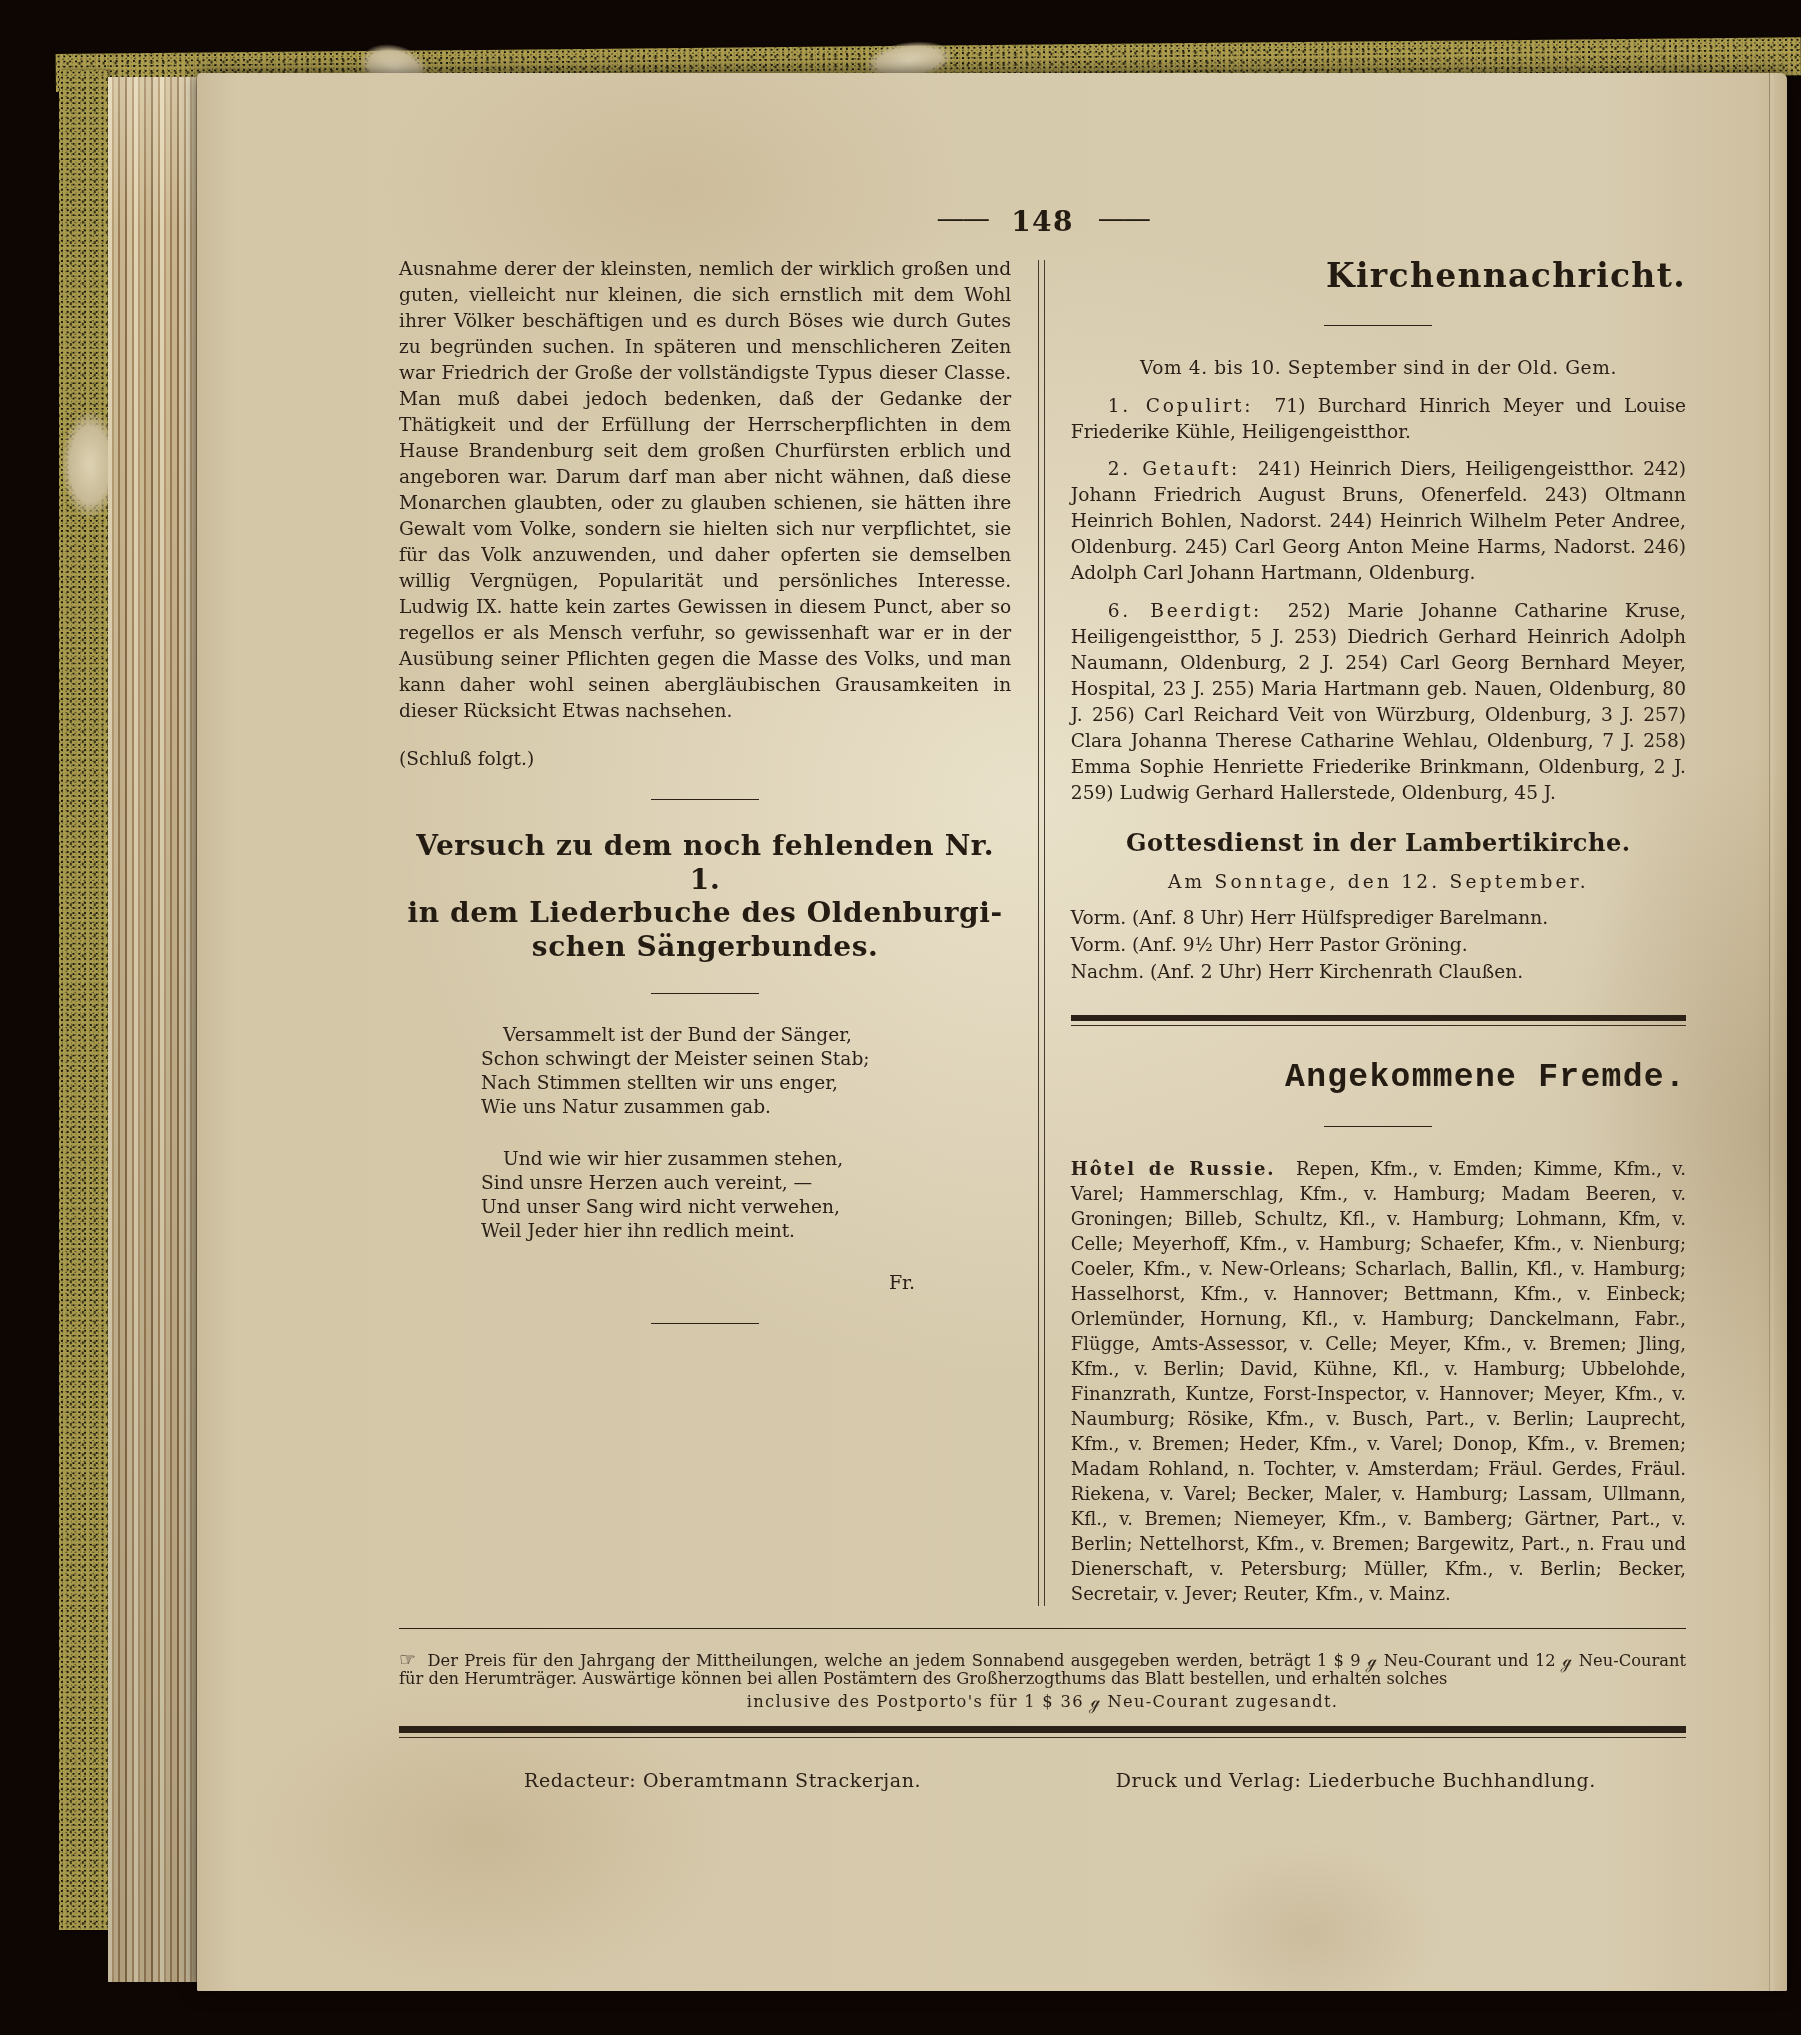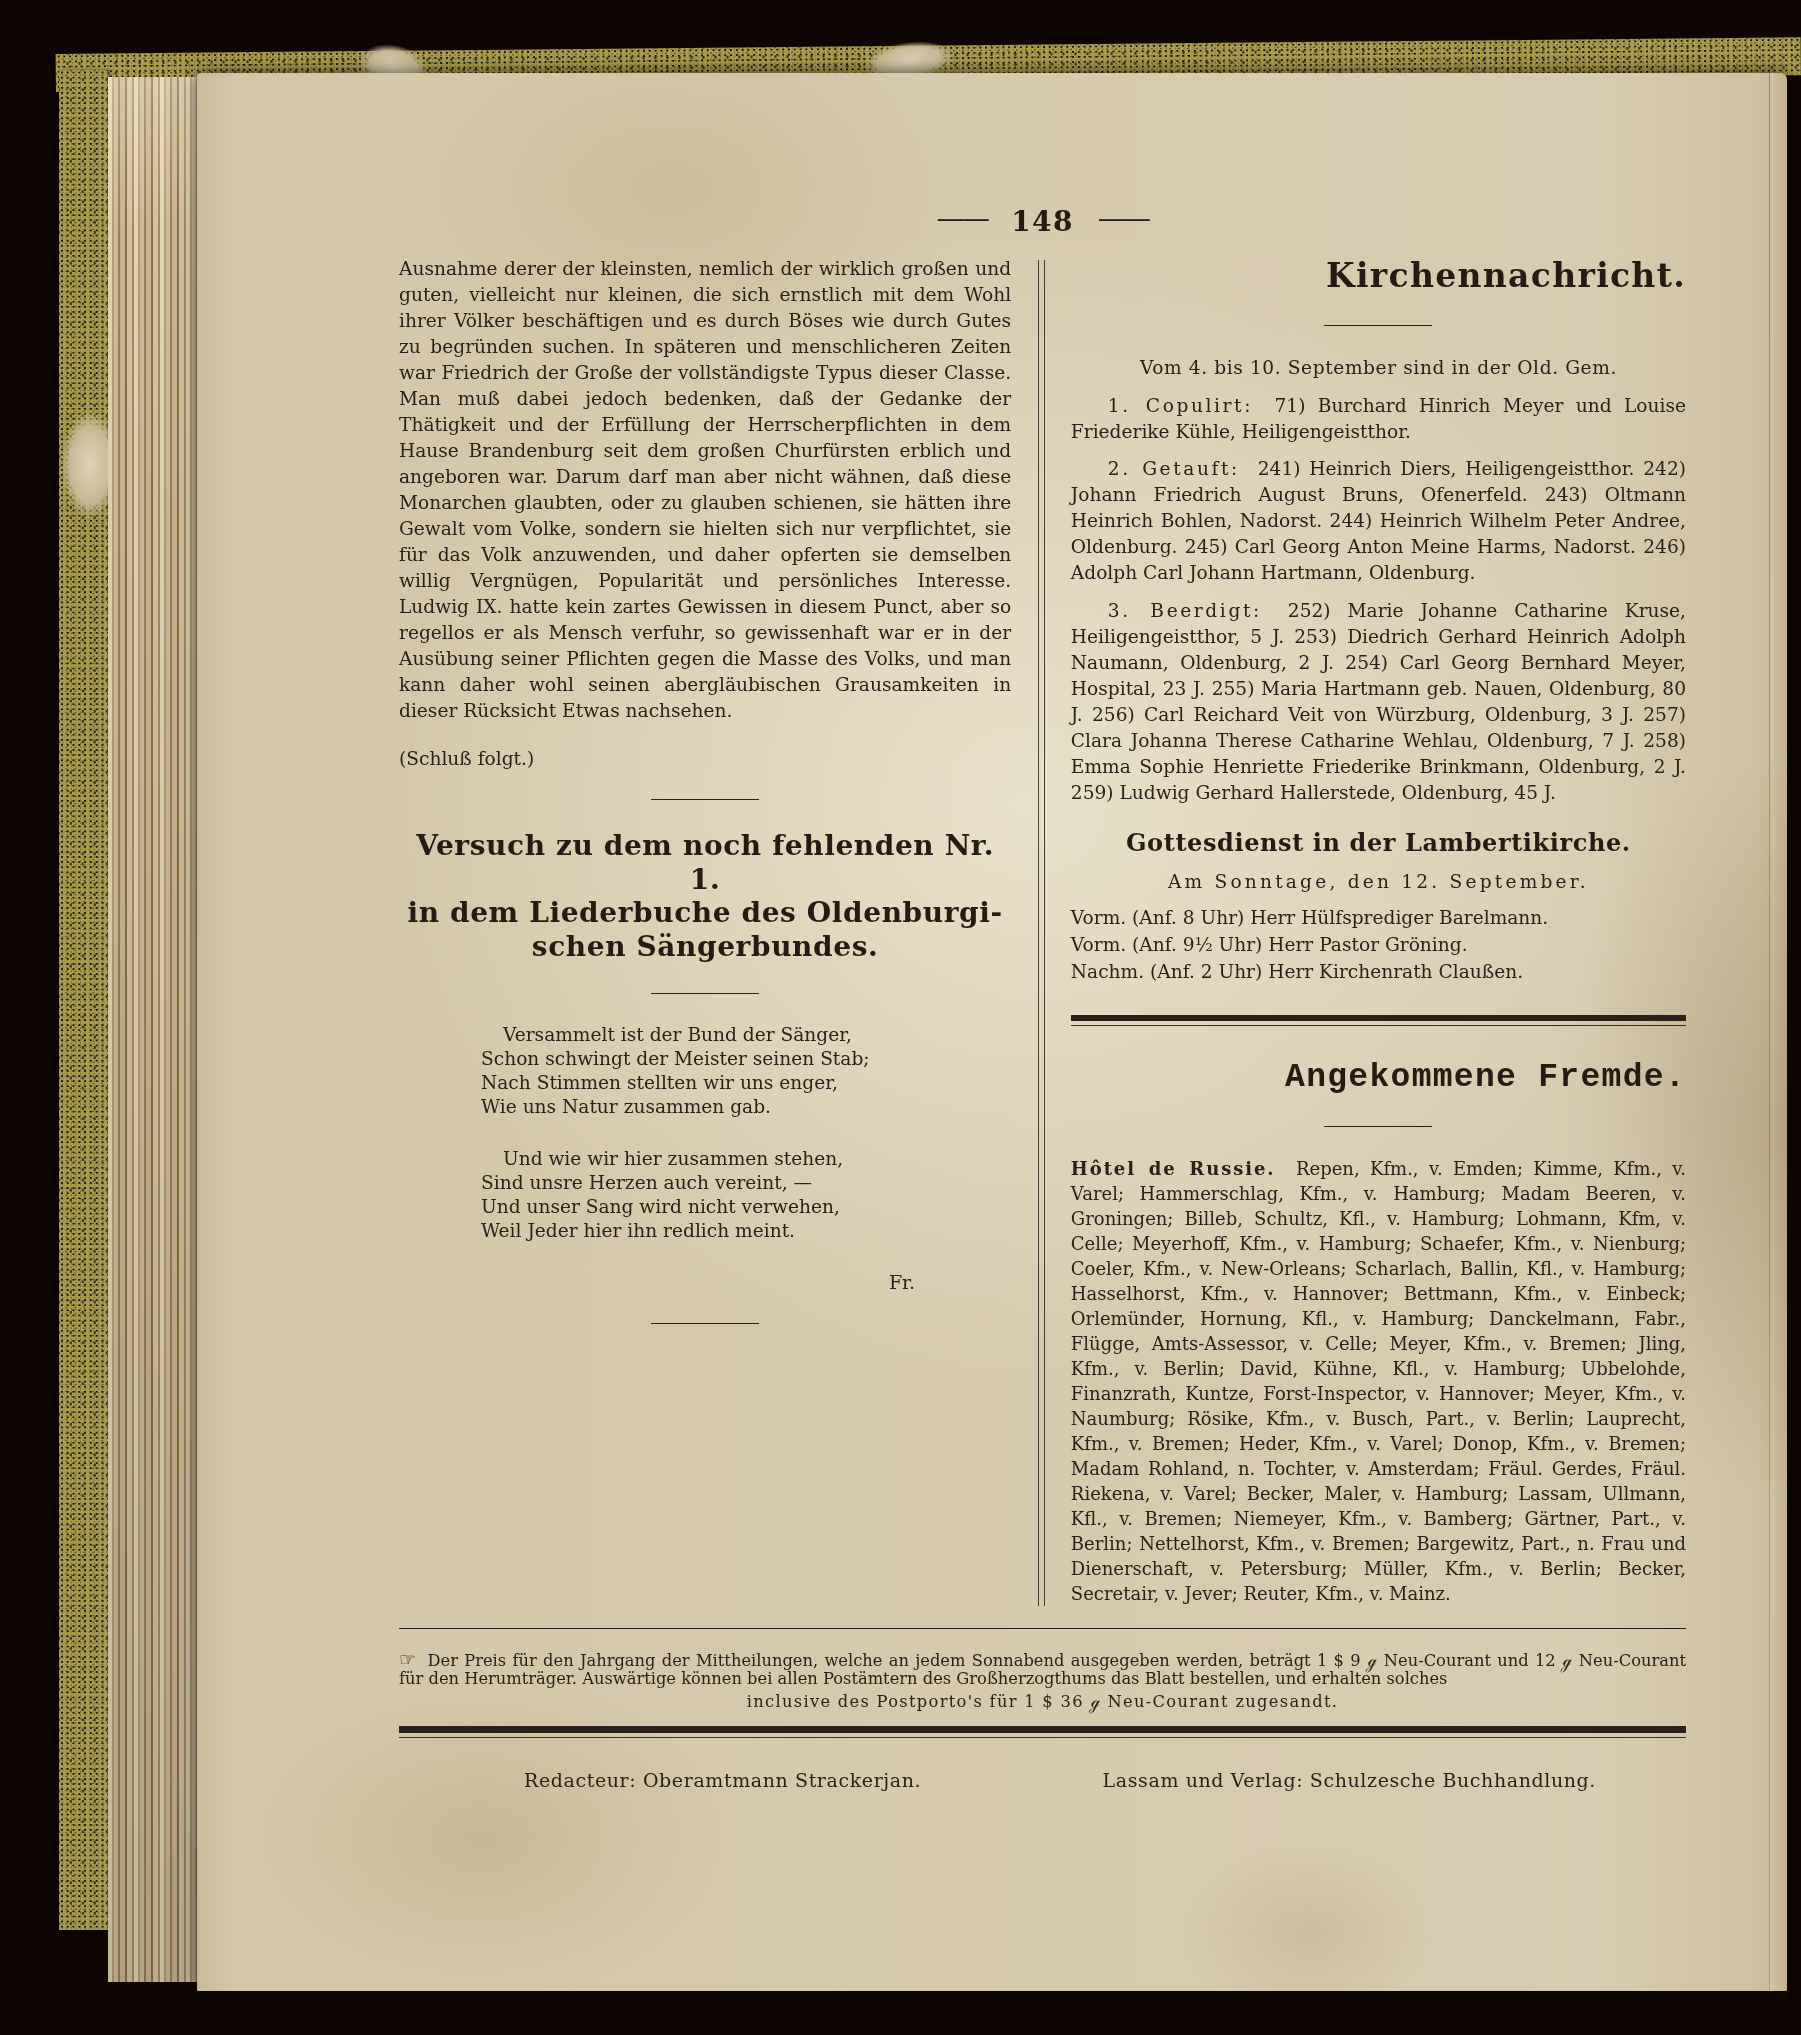--- a/index.html
+++ b/index.html
@@ -221,21 +221,21 @@
 
           <p class="entry just">
             <span class="entry-label">1. Copulirt:</span>
             <span>71) Burchard Hinrich Meyer und Louise Friederike Kühle, Heiligengeistthor.</span>
           </p>
           <p class="entry just">
             <span class="entry-label">2. Getauft:</span>
             <span>241) Heinrich Diers, Heiligengeistthor. 242) Johann Friedrich August Bruns, Ofenerfeld. 243) Oltmann Heinrich Bohlen, Nadorst. 244) Heinrich Wilhelm Peter Andree, Oldenburg. 245) Carl Georg Anton Meine Harms, Nadorst. 246) Adolph Carl Johann Hartmann, Oldenburg.</span>
           </p>
           <p class="entry just">
-            <span class="entry-label">3. Beerdigt:</span>
+            <span class="entry-label">6. Beerdigt:</span>
             <span>252) Marie Johanne Catharine Kruse, Heiligengeistthor, 5 J. 253) Diedrich Gerhard Heinrich Adolph Naumann, Oldenburg, 2 J. 254) Carl Georg Bernhard Meyer, Hospital, 23 J. 255) Maria Hartmann geb. Nauen, Oldenburg, 80 J. 256) Carl Reichard Veit von Würzburg, Oldenburg, 3 J. 257) Clara Johanna Therese Catharine Wehlau, Oldenburg, 7 J. 258) Emma Sophie Henriette Friederike Brinkmann, Oldenburg, 2 J. 259) Ludwig Gerhard Hallerstede, Oldenburg, 45 J.</span>
           </p>
 
           <h2 class="gott-title">Gottesdienst in der Lambertikirche.</h2>
           <p class="date-line">Am Sonntage, den 12. September.</p>
           <div class="service-rows">
             <div>Vorm. (Anf. 8 Uhr) Herr Hülfsprediger Barelmann.</div>
             <div>Vorm. (Anf. 9½ Uhr) Herr Pastor Gröning.</div>
             <div>Nachm. (Anf. 2 Uhr) Herr Kirchenrath Claußen.</div>
           </div>
@@ -255,20 +255,20 @@
       <div class="footer">
         <div class="full-rule"></div>
         <p class="notice just">
           <span class="hand">☞</span>
           <span>Der Preis für den Jahrgang der Mittheilungen, welche an jedem Sonnabend ausgegeben werden, beträgt 1 $ 9 ℊ Neu-Courant und 12 ℊ Neu-Courant für den Herumträger. Auswärtige können bei allen Postämtern des Großherzogthums das Blatt bestellen, und erhalten solches</span>
         </p>
         <p class="notice-center">inclusive des Postporto's für 1 $ 36 ℊ Neu-Courant zugesandt.</p>
         <div class="rule-double"></div>
         <div class="credits">
           <span>Redacteur: Oberamtmann Strackerjan.</span>
-          <span>Lassam und Verlag: Schulzesche Buchhandlung.</span>
+          <span>Druck und Verlag: Liederbuche Buchhandlung.</span>
         </div>
       </div>
 
     </div>
   </div>
 </div>
 
 
 </body></html>

